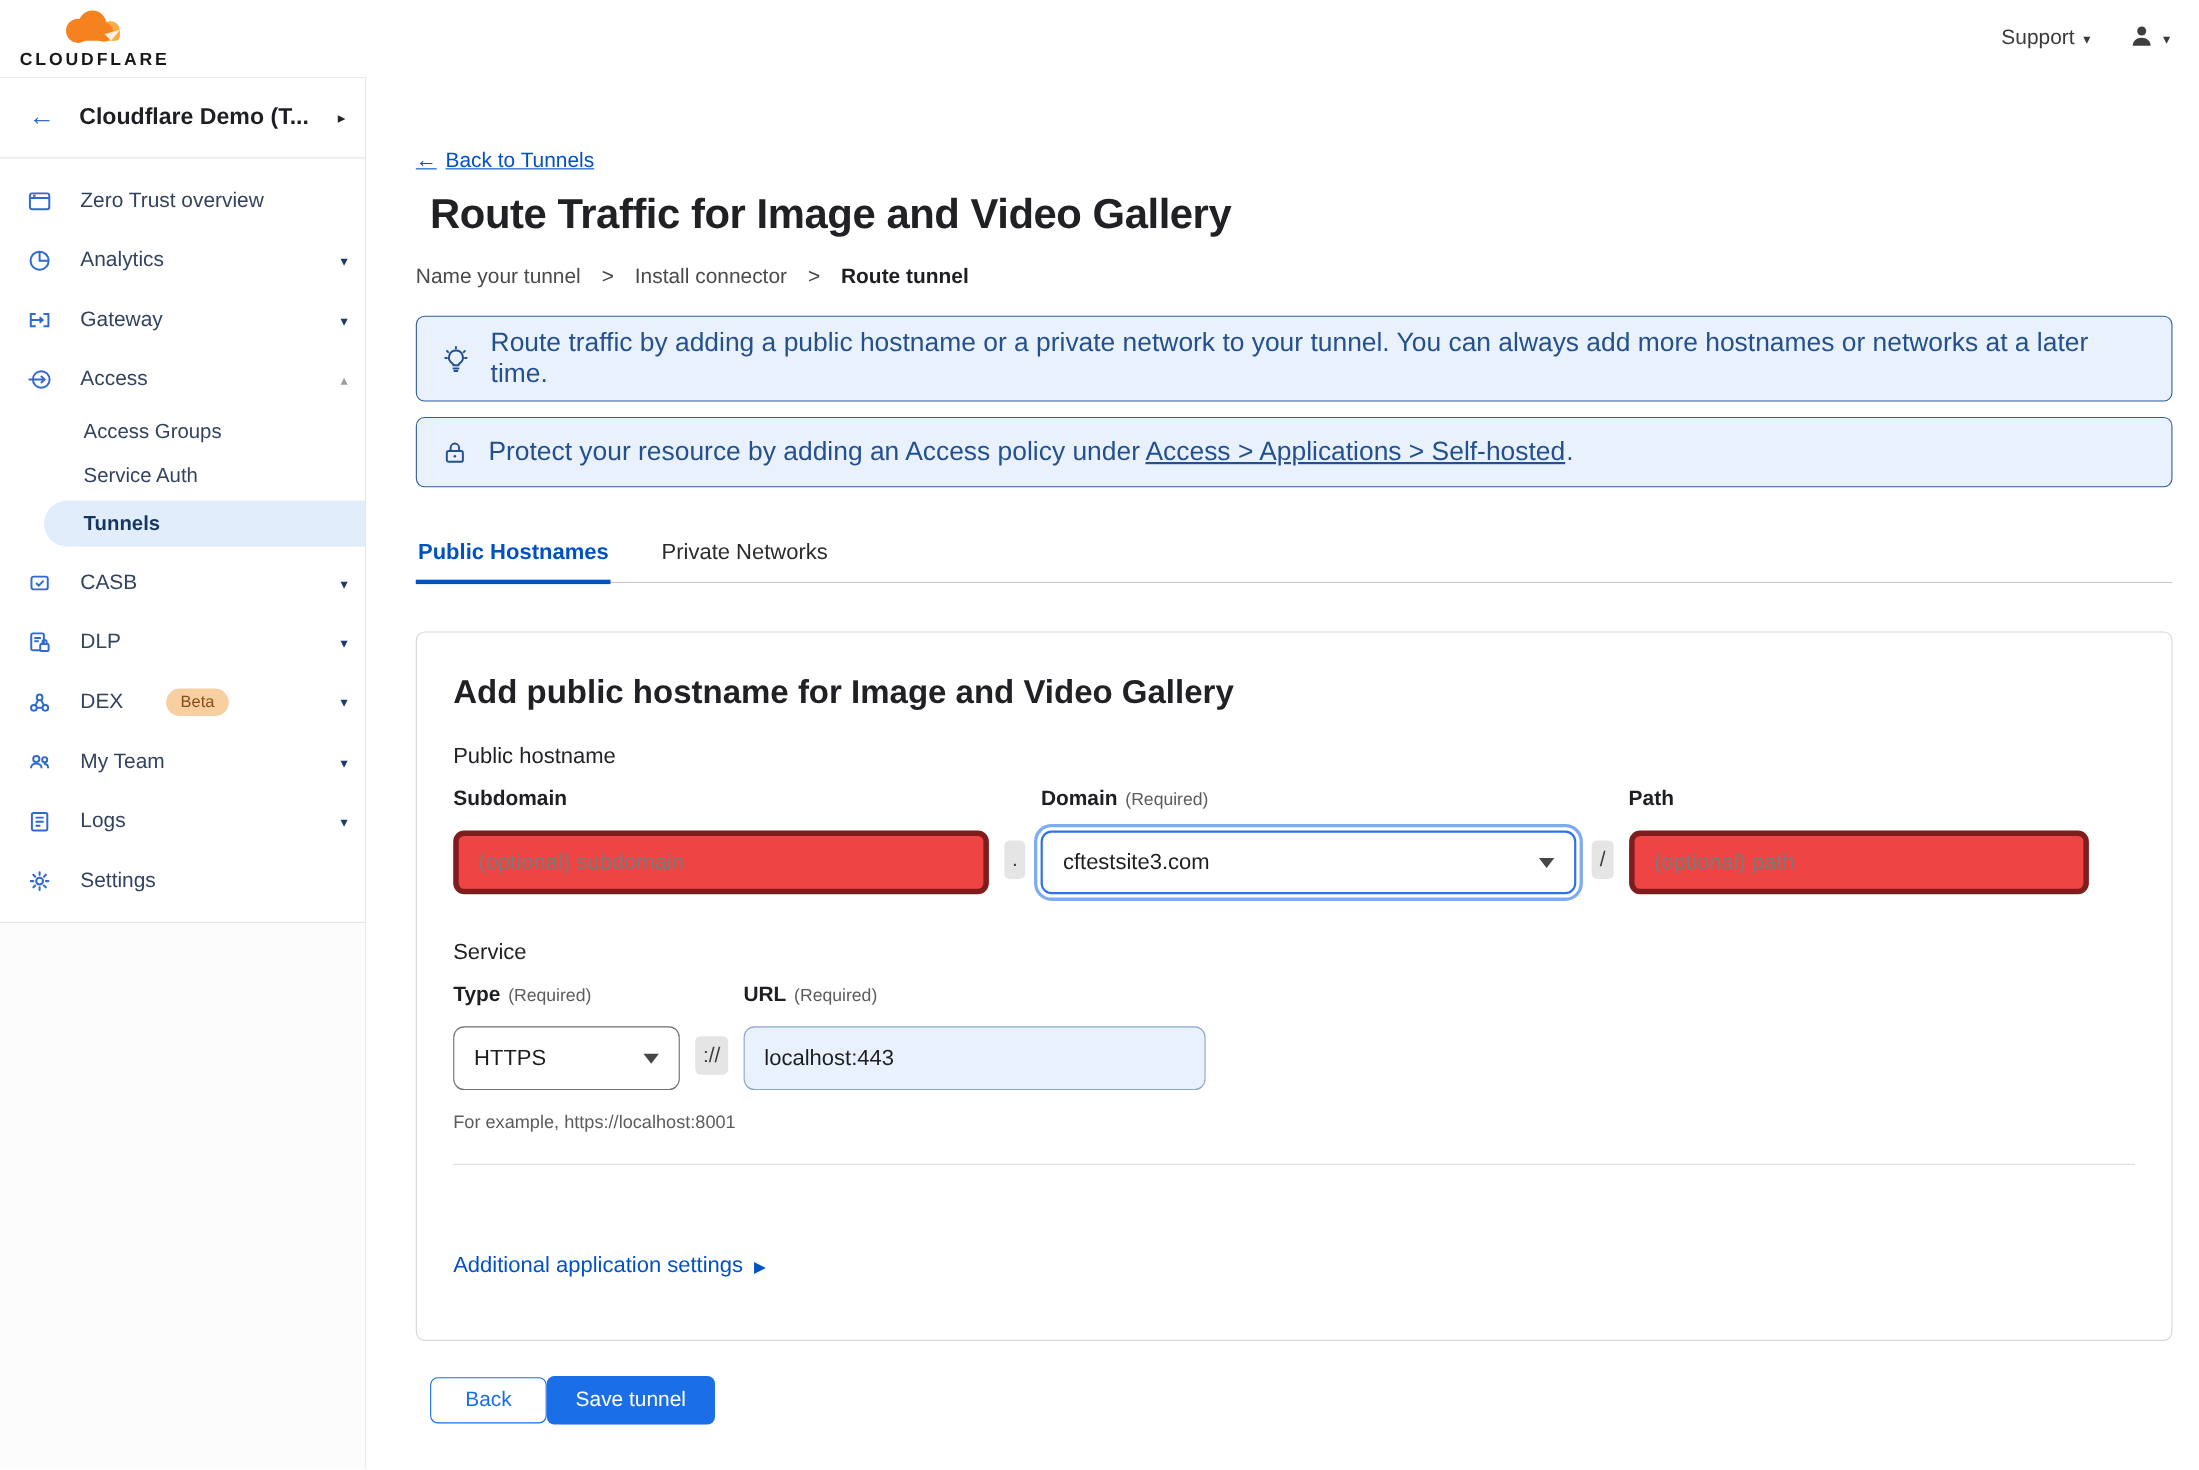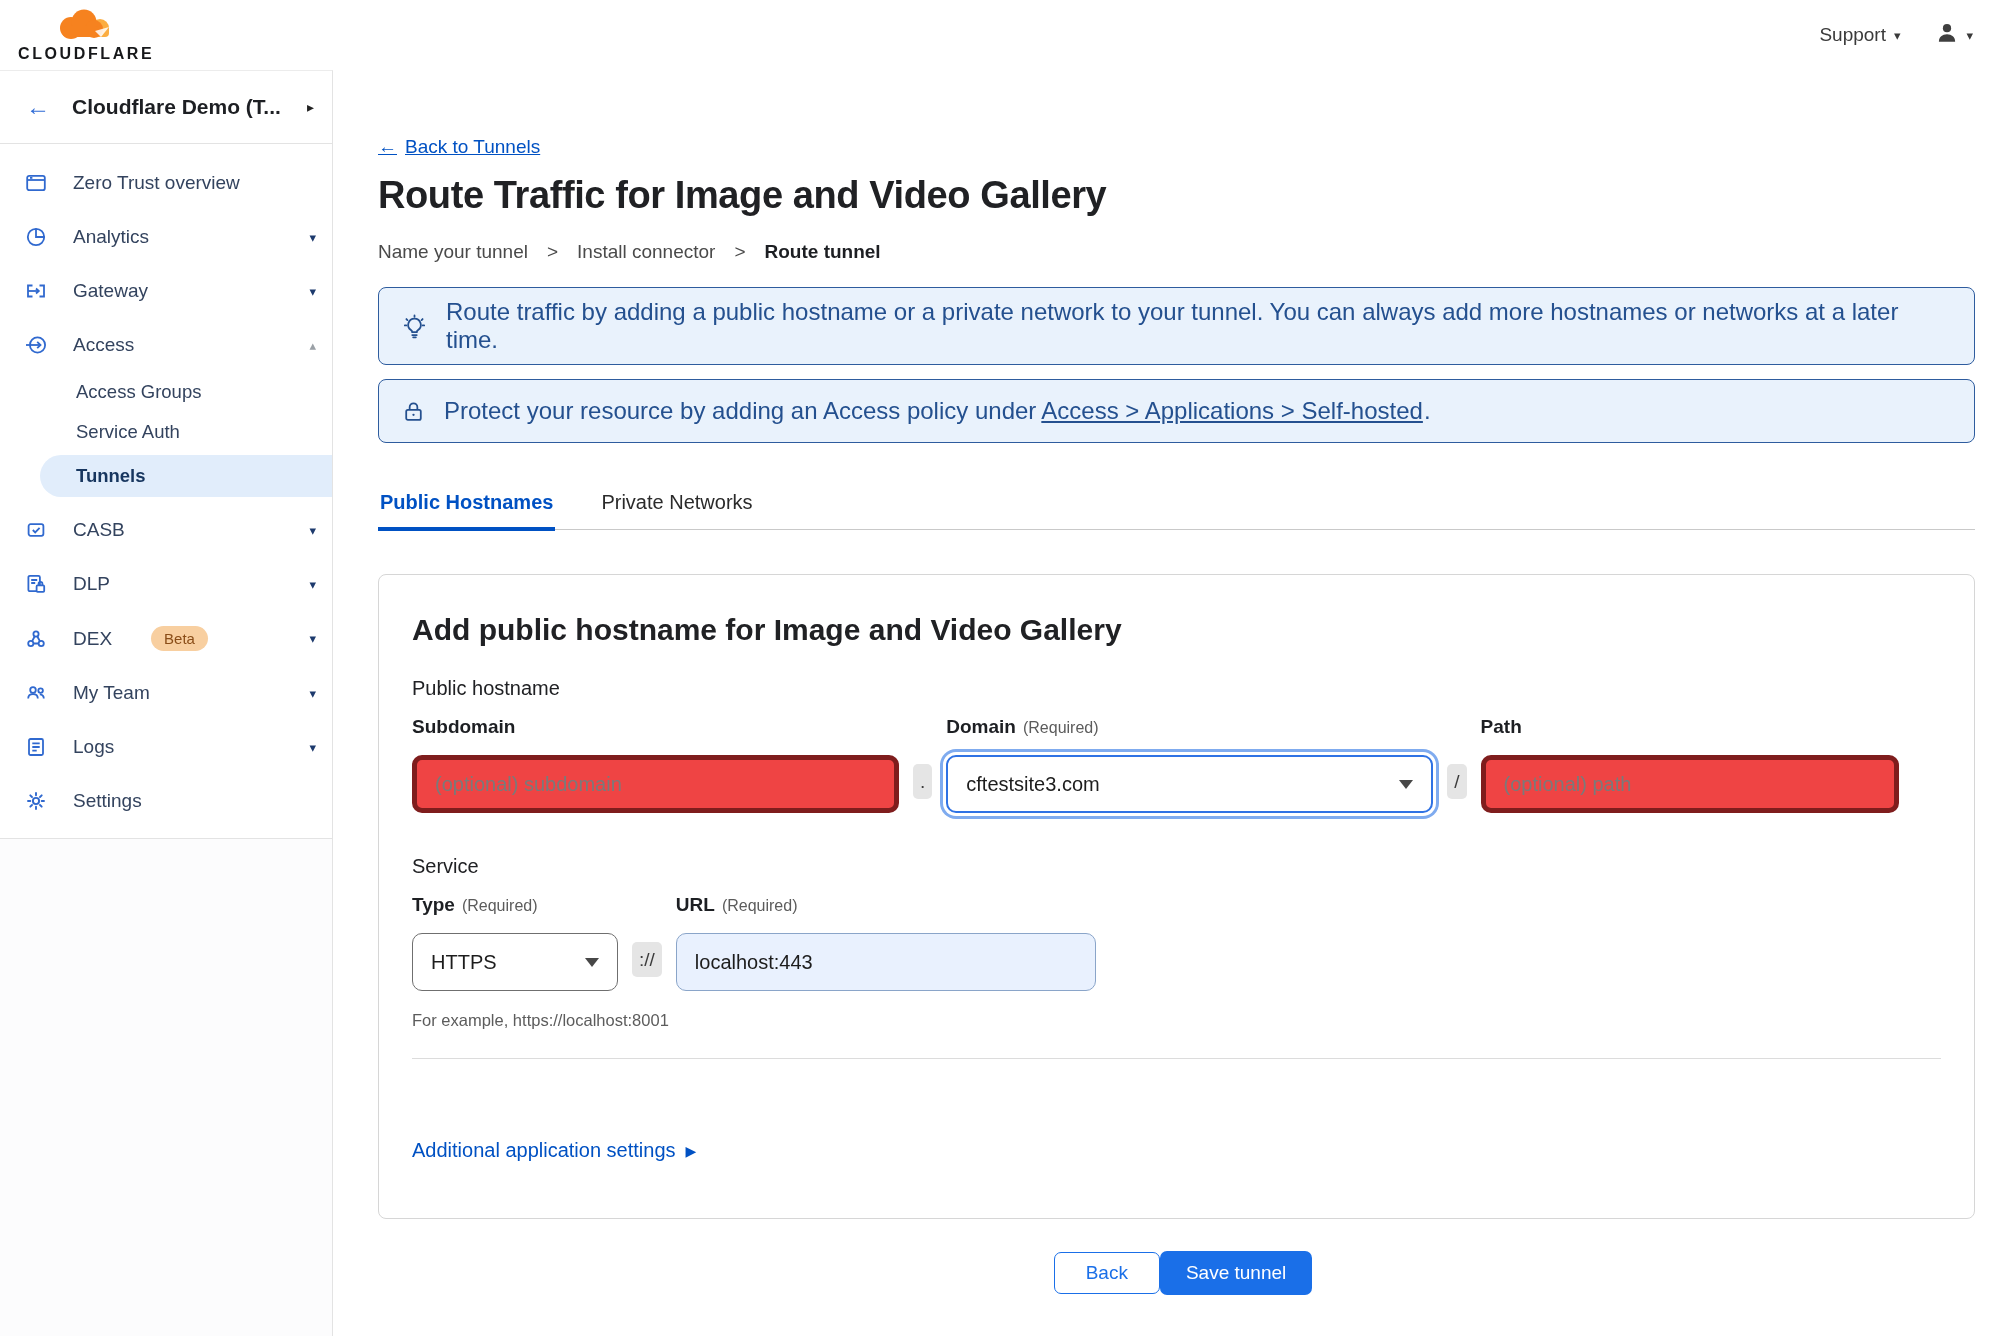--- a/index.html
+++ b/index.html
@@ -32,21 +32,21 @@
   .nav-icon svg { width:24px; height:24px; display:block; }
   .sub-item { padding:9px 14px 9px 76px; font-size:18.5px; color:#33435e; cursor:pointer; }
   .sub-item.selected { background:#e1edfb; border-radius:999px 0 0 999px; margin-left:40px; padding:10px 14px 10px 36px; font-weight:bold; color:#17365f; margin-top:3px; margin-bottom:6px; }
   .nav-bottom-border { border-bottom:1px solid #e3e3e3; padding-bottom:10px; }
   .side-rest { flex:1; background:#fcfcfd; }
   .beta-badge { background:#f8cfa0; color:#8a4d17; font-size:15px; border-radius:999px; padding:4px 13px; margin-left:14px; font-weight:normal; }
 
   
   .main { flex:1; background:#fff; padding:66px 24px 0 45px; overflow:hidden; }
   .back-link { color:#0051c3; font-size:19px; text-decoration:underline; cursor:pointer; display:inline-flex; gap:8px; }
-  h1.page-title { font-size:38px; font-weight:bold; color:#202124; letter-spacing:-0.4px; margin:16px 0 24px; }
+  h1.page-title { font-size:38px; font-weight:bold; color:#202124; letter-spacing:-0.4px; margin:16px 13px 24px; }
   .steps { display:flex; align-items:center; font-size:19px; color:#4a4a4a; margin-bottom:24px; }
   .steps .sep { margin:0 19px; color:#4a4a4a; }
   .steps .active { font-weight:bold; color:#1d1f23; }
 
   .banner { display:flex; align-items:center; gap:18px; min-height:64px; padding:10px 22px; background:#e9f2fc; border:1.5px solid #2e5c9e; border-radius:8px; color:#24508f; font-size:24px; margin-bottom:14px; }
   .banner svg { flex:0 0 auto; display:block; }
   .banner a { color:#24508f; text-decoration:underline; cursor:pointer; }
   .banner .txt span { margin-right:5px; }
   .banner .txt a { margin-right:1px; }
 
@@ -66,21 +66,21 @@
   .sep-chip { background:#e5e5e5; border-radius:5px; color:#3c3c3c; font-size:19px; line-height:1; padding:8px 7px; margin-bottom:14px; }
   .sel { display:flex; align-items:center; justify-content:space-between; height:58px; border:1px solid #6f6f6f; border-radius:10px; padding:0 18px; font-size:20px; color:#1d1d1d; background:#fff; cursor:pointer; }
   .sel .tri { width:0; height:0; border-left:7px solid transparent; border-right:7px solid transparent; border-top:9px solid #474747; }
   .sel.focused { border:2px solid #2f72e4; box-shadow:0 0 0 3px #fff, 0 0 0 6px #7fabef; }
   .url-input { background:#e9f1fe; border:1px solid #8aa5c9; }
   .example { font-size:16.5px; color:#5c5c5c; margin-top:20px; }
   .card-divider { border:none; border-top:1px solid #dcdcdc; margin:28px 0 0; }
   .additional { margin-top:80px; color:#0051c3; font-size:20px; display:inline-flex; align-items:center; gap:10px; cursor:pointer; }
   .additional .tri-r { font-size:14px; }
 
-  .footer-row { display:flex; justify-content:center; align-items:center; margin-top:32px;padding-left:13px; }
+  .footer-row { display:flex; justify-content:flex-start; align-items:center; margin-top:32px;padding-left:13px; }
   .btn { font-family:"Liberation Sans", sans-serif; font-size:19px; border-radius:7px; cursor:pointer; }
   .btn-secondary { background:#fff; color:#1a6fe8; border:1px solid #1a6fe8; padding:9px 31px; }
   .btn-primary { background:#1a6fe8; color:#fff; border:none; padding:11px 26px; }
 
   .w-subdomain { width:487px; }
   .w-domain { width:487px; }
   .w-path { width:418px; }
   .w-type { width:206px; }
   .w-url { width:420px; }
 </style>

